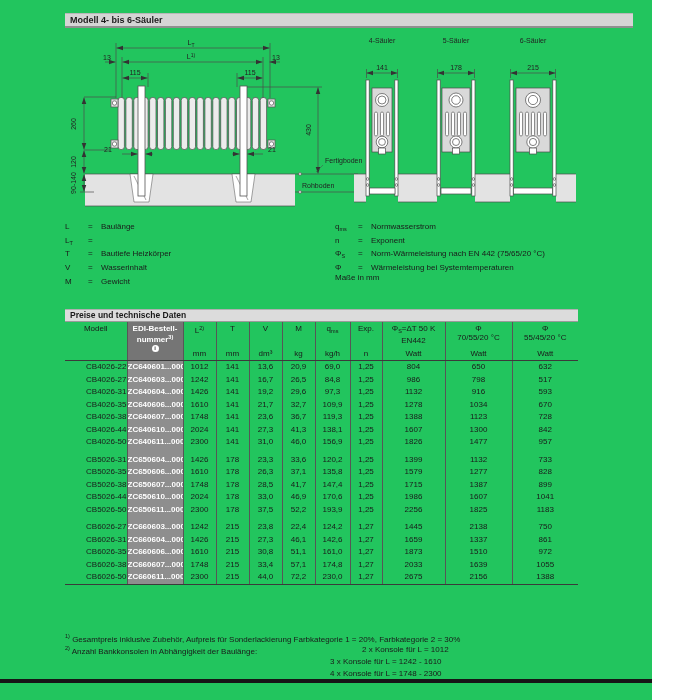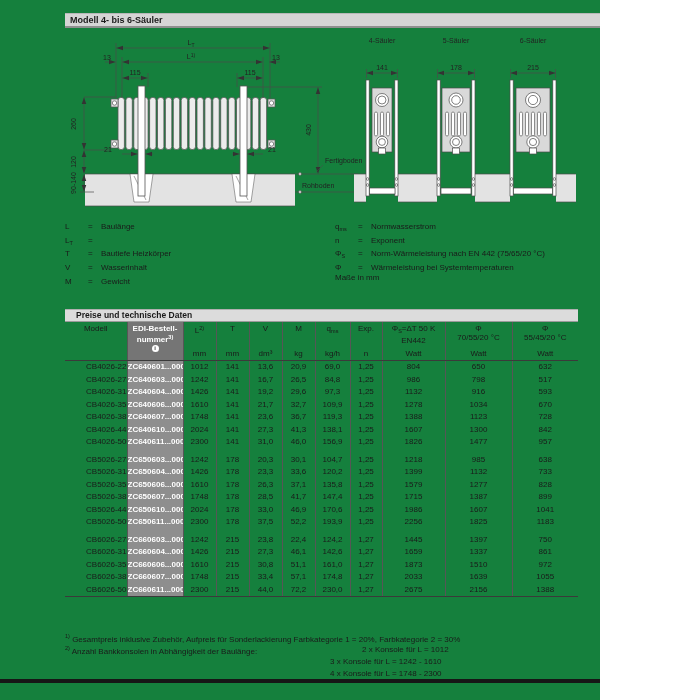--- a/index.html
+++ b/index.html
@@ -1,16 +1,16 @@
 <!DOCTYPE html>
 <html><head>
 <meta charset="utf-8">
 <style>
   html,body{margin:0;padding:0;background:#fff;}
-  .page{position:relative;width:600px;height:700px;background:#15803d;overflow:hidden;
+  .page{position:relative;width:652px;height:700px;background:#22c55e;overflow:hidden;
         font-family:"Liberation Sans","DejaVu Sans",sans-serif;color:#1a1a1a;}
   
   .header-bar{position:absolute;left:65px;top:13px;width:568px;height:15px;box-sizing:border-box;
         background:#d5d5d5;border-top:1px solid #b8b8b8;border-bottom:2px solid #8f8f8f;
         font-size:9px;font-weight:bold;line-height:12px;padding-left:5px;}
   
   .drawing{position:absolute;left:60px;top:32px;}
   .drawing text{font-family:"Liberation Sans","DejaVu Sans",sans-serif;font-size:7px;fill:#222;stroke:none;}
   .drawing .sec-label{font-size:7px;}
   
@@ -20,21 +20,21 @@
   .lg-row{display:flex;}
   .lg-sym{width:23px;}
   .lg-eq{width:13px;}
   .lg-txt{white-space:nowrap;}
   .sb{font-size:5.5px;vertical-align:-1.5px;}
   .sp{font-size:5.5px;vertical-align:2.5px;}
   .masse{position:absolute;left:335px;top:273px;font-size:8px;}
   
   .tablewrap{position:absolute;left:65px;top:309px;width:513px;}
   .tbl-title{height:13px;background:#dcdcdc;border-top:1px solid #b0b0b0;border-bottom:1px solid #9a9a9a;
-        box-sizing:border-box;font-weight:bold;font-size:8.5px;line-height:11px;padding-left:11px;}
+        box-sizing:border-box;font-weight:bold;font-size:8.5px;line-height:11px;padding-left:5px;}
   table{border-collapse:collapse;table-layout:fixed;width:513px;}
   th,td{border-left:1px solid #565656;padding:0;margin:0;font-weight:normal;overflow:hidden;white-space:nowrap;}
   th:first-child,td:first-child{border-left:none;}
   thead th{height:38px;vertical-align:top;border-bottom:1px solid #3a3a3a;font-size:8px;}
   .h-wrap{display:flex;flex-direction:column;height:34px;padding:2px 0 1px;text-align:center;}
   .h-mid{line-height:9px;}
   .h-top{line-height:9px;}
   .h-unit{margin-top:auto;line-height:9px;}
   .th-edi{background:#757575;color:#fff;font-weight:bold;}
   .info-icon{width:7px;height:7px;border-radius:50%;background:#fff;color:#4a4a4a;
@@ -480,33 +480,20 @@
             <td></td>
             <td></td>
             <td></td>
             <td></td>
             <td></td>
             <td></td>
             <td></td>
             <td></td>
           </tr>
           <tr>
-            <td class="c-model">CB5026-27</td>
-            <td class="c-edi">ZC650603...000</td>
-            <td class="c-num">1242</td>
-            <td class="c-num">178</td>
-            <td class="c-num">20,3</td>
-            <td class="c-num">30,1</td>
-            <td class="c-num">104,7</td>
-            <td class="c-num">1,25</td>
-            <td class="c-num">1218</td>
-            <td class="c-num">985</td>
-            <td class="c-num">638</td>
-          </tr>
-          <tr>
             <td class="c-model">CB5026-31</td>
             <td class="c-edi">ZC650604...000</td>
             <td class="c-num">1426</td>
             <td class="c-num">178</td>
             <td class="c-num">23,3</td>
             <td class="c-num">33,6</td>
             <td class="c-num">120,2</td>
             <td class="c-num">1,25</td>
             <td class="c-num">1399</td>
             <td class="c-num">1132</td>
@@ -580,21 +567,21 @@
           <tr>
             <td class="c-model">CB6026-27</td>
             <td class="c-edi">ZC660603...000</td>
             <td class="c-num">1242</td>
             <td class="c-num">215</td>
             <td class="c-num">23,8</td>
             <td class="c-num">22,4</td>
             <td class="c-num">124,2</td>
             <td class="c-num">1,27</td>
             <td class="c-num">1445</td>
-            <td class="c-num">1397</td>
+            <td class="c-num">2138</td>
             <td class="c-num">750</td>
           </tr>
           <tr>
             <td class="c-model">CB6026-31</td>
             <td class="c-edi">ZC660604...000</td>
             <td class="c-num">1426</td>
             <td class="c-num">215</td>
             <td class="c-num">27,3</td>
             <td class="c-num">46,1</td>
             <td class="c-num">142,6</td>

